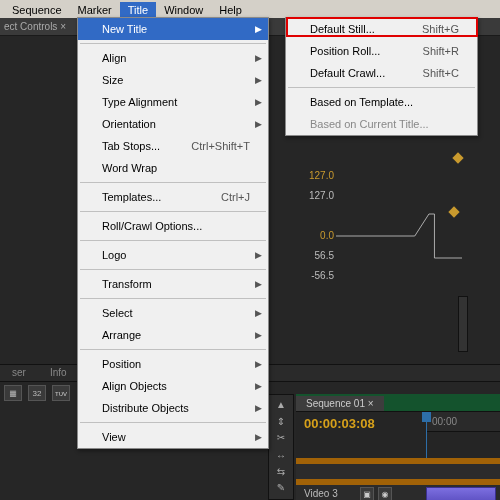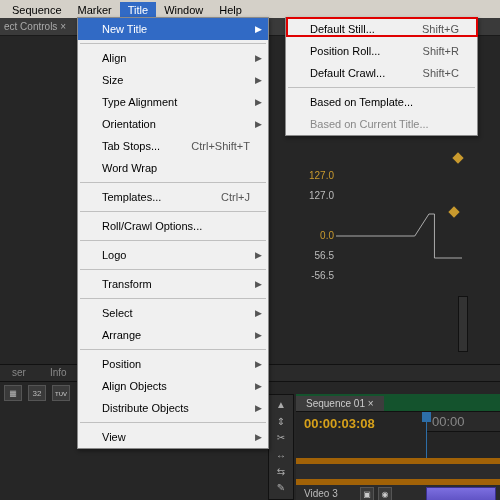--- a/index.html
+++ b/index.html
@@ -46,21 +46,21 @@
   .iconstrip { position:absolute; left:4px; bottom:97px; height:18px; display:flex; gap:6px;}
   .iconstrip span { width:18px; height:16px; background:#3a3a3a; border:1px solid #555; font-size:8px; color:#bbb; display:flex; align-items:center; justify-content:center;}
 
   
   .toolstrip { position:absolute; left:268px; bottom:0; width:26px; height:106px; background:#2e2e2e; border:1px solid #111; display:flex; flex-direction:column; align-items:center; padding-top:4px;}
   .toolstrip span { width:18px; height:16px; margin-bottom:4px; color:#aaa; font-size:10px; text-align:center;}
   .seqpanel { position:absolute; left:296px; right:0; bottom:0; height:106px; background:#252525;}
   .seqtab { height:18px; background:#14532d; border-bottom:1px solid #111; display:flex; align-items:flex-end;}
   .seqtab span { background:#3d3d3d; color:#ccc; font-size:10px; padding:2px 10px; }
   .timecode { color:#d6a01a; font-size:13px; font-weight:600; padding:4px 8px;}
-  .ruler { position:absolute; left:130px; right:0; top:18px; height:20px; background:#2a2a2a; border-bottom:1px solid #111; color:#888; font-size:13px; padding-left:6px; line-height:20px;}
+  .ruler { position:absolute; left:130px; right:0; top:18px; height:20px; background:#2a2a2a; border-bottom:1px solid #111; color:#888; font-size:10px; padding-left:6px; line-height:20px;}
   .playhead { position:absolute; left:130px; top:18px; bottom:0; width:1px; background:#2d6ea8;}
   .playhead:before { content:""; position:absolute; top:0; left:-4px; width:9px; height:10px; background:#2d6ea8;}
   .track { position:absolute; left:0; right:0; height:21px; background:#2b2b2b; border-top:6px solid #a16207;}
   .track .lab { position:absolute; left:8px; top:3px; font-size:10px; color:#bbb;}
   .track .toggles { position:absolute; left:64px; top:2px; display:flex; gap:4px;}
   .track .toggles b { width:14px; height:14px; background:#3a3a3a; border:1px solid #555; font-size:8px; font-weight:normal; color:#ccc; display:flex; align-items:center; justify-content:center;}
   .clip { position:absolute; top:2px; height:17px; background:linear-gradient(#7c6fe0,#5a4dbf); border:1px solid #3b3090; }
 
   .scrollbar { position:absolute; right:2px; width:10px; background:#333; border:1px solid #111;}
 </style>

